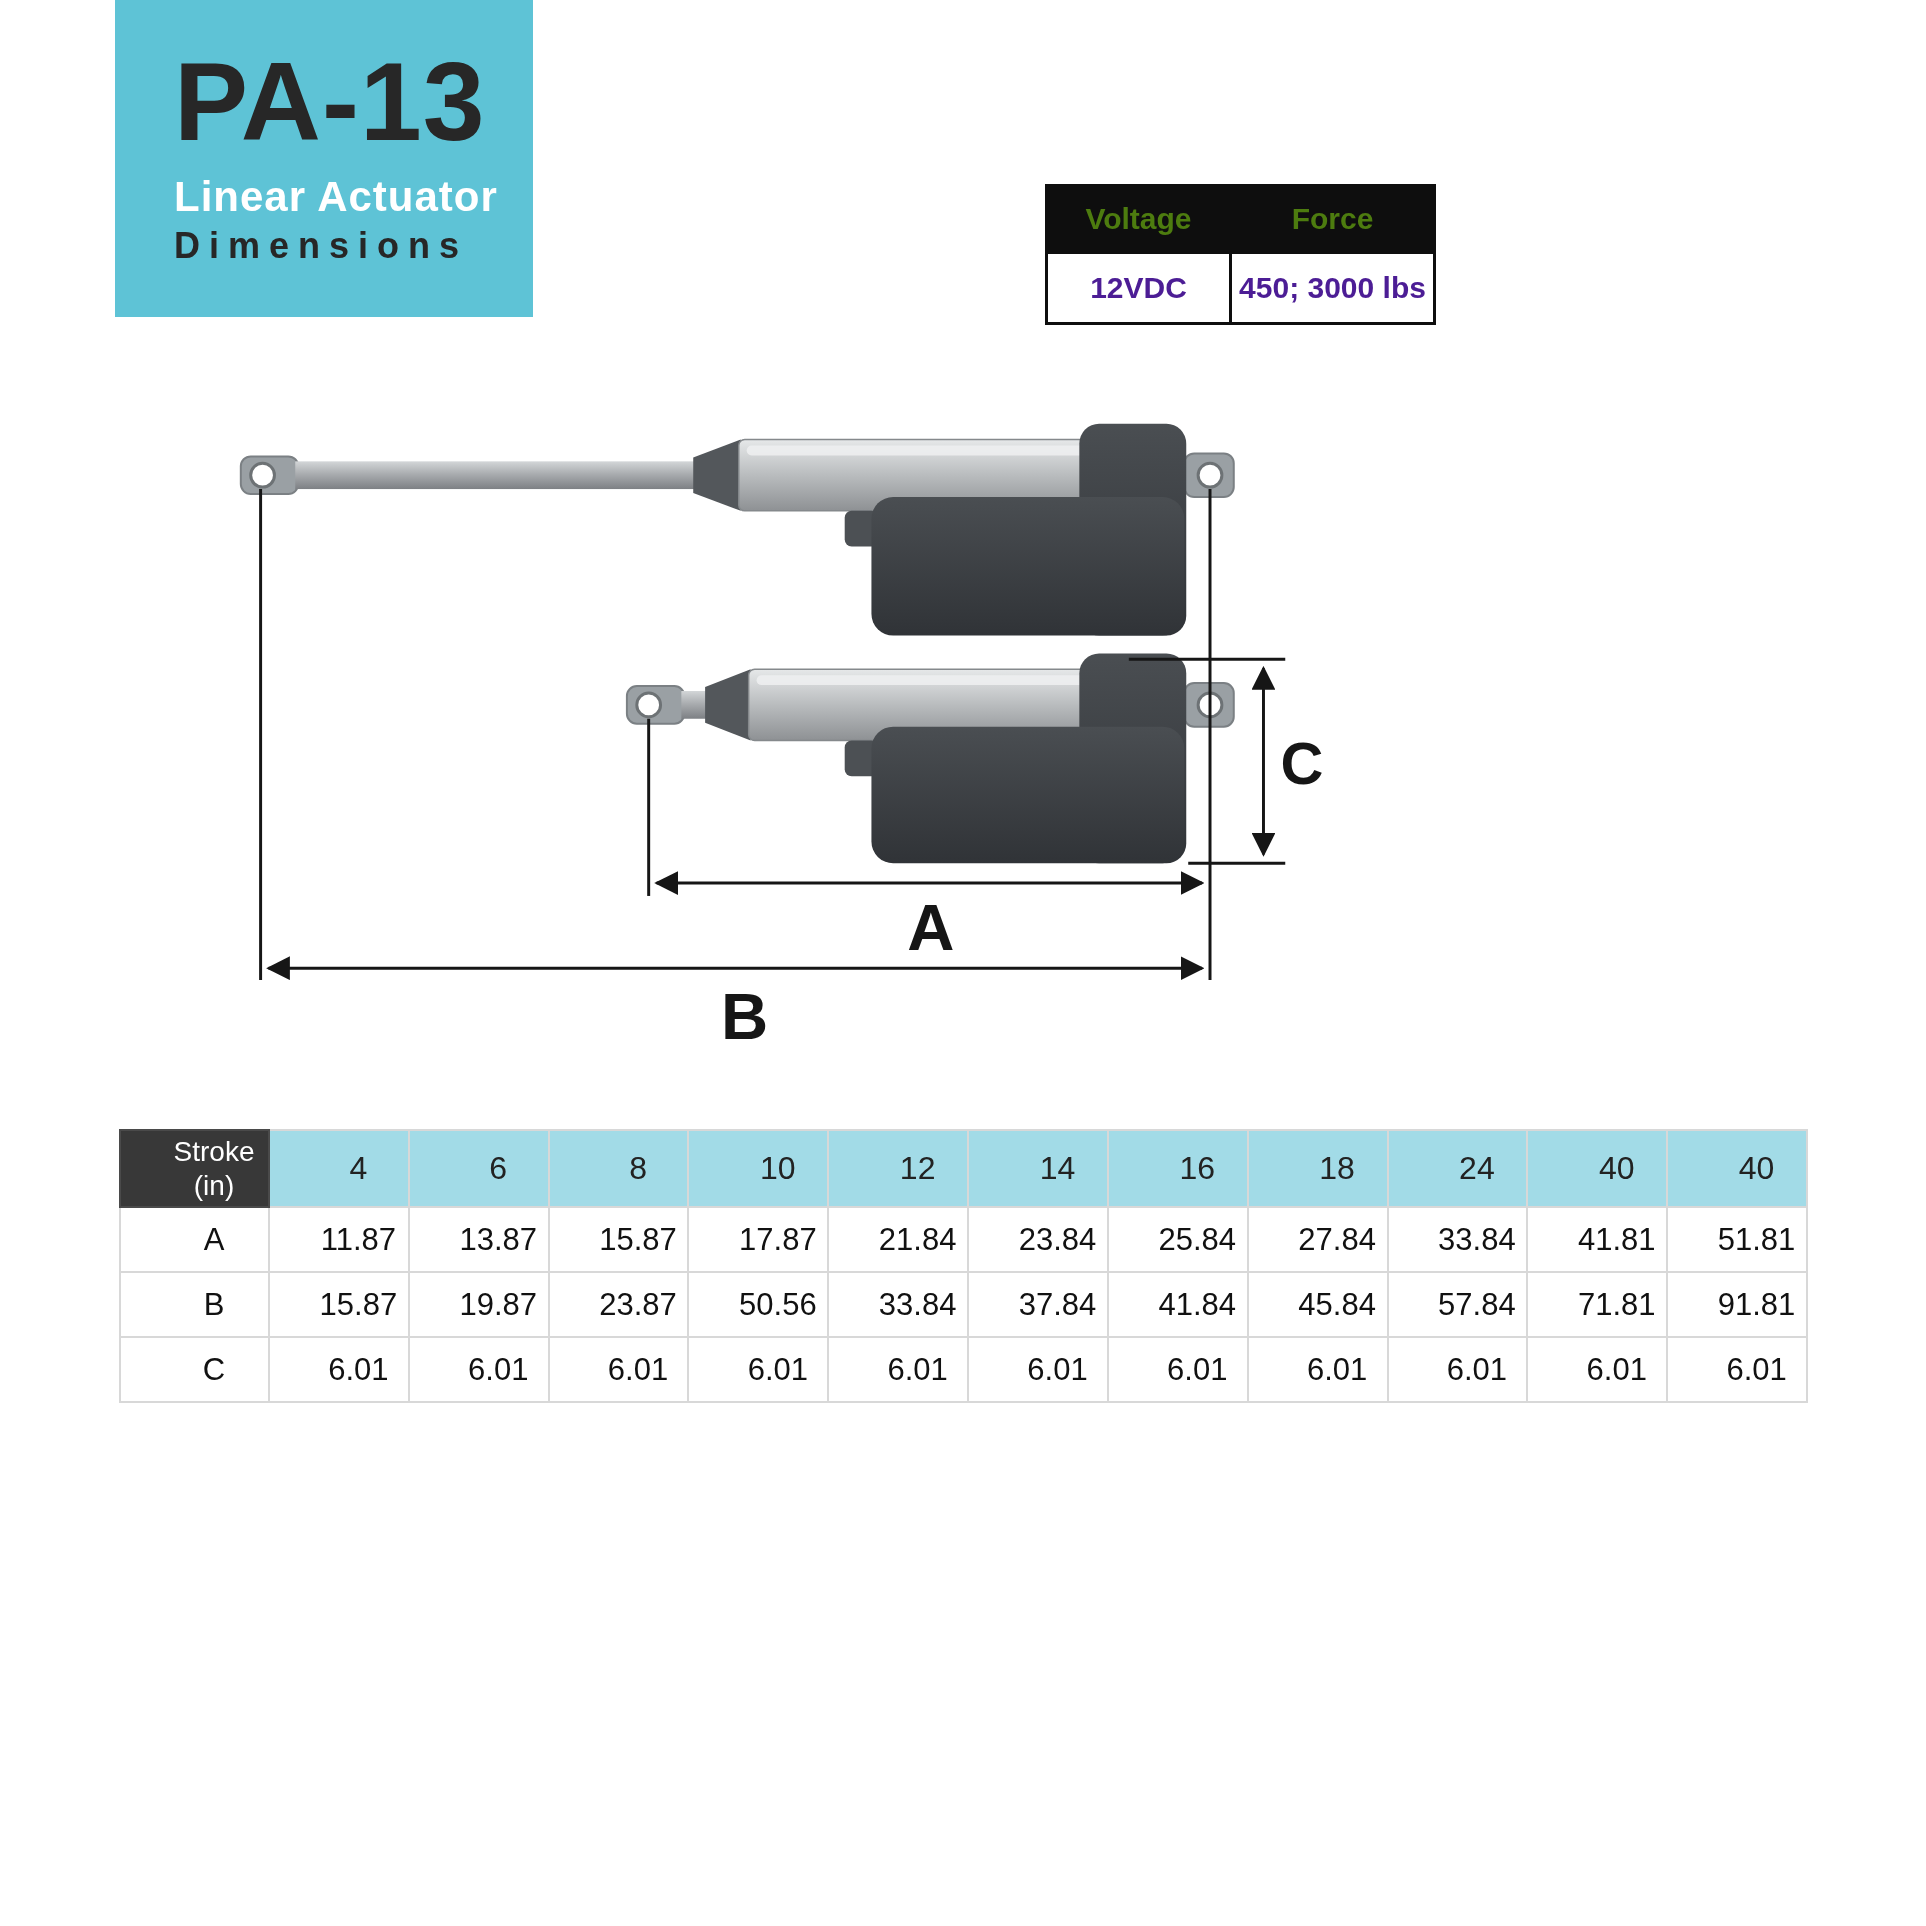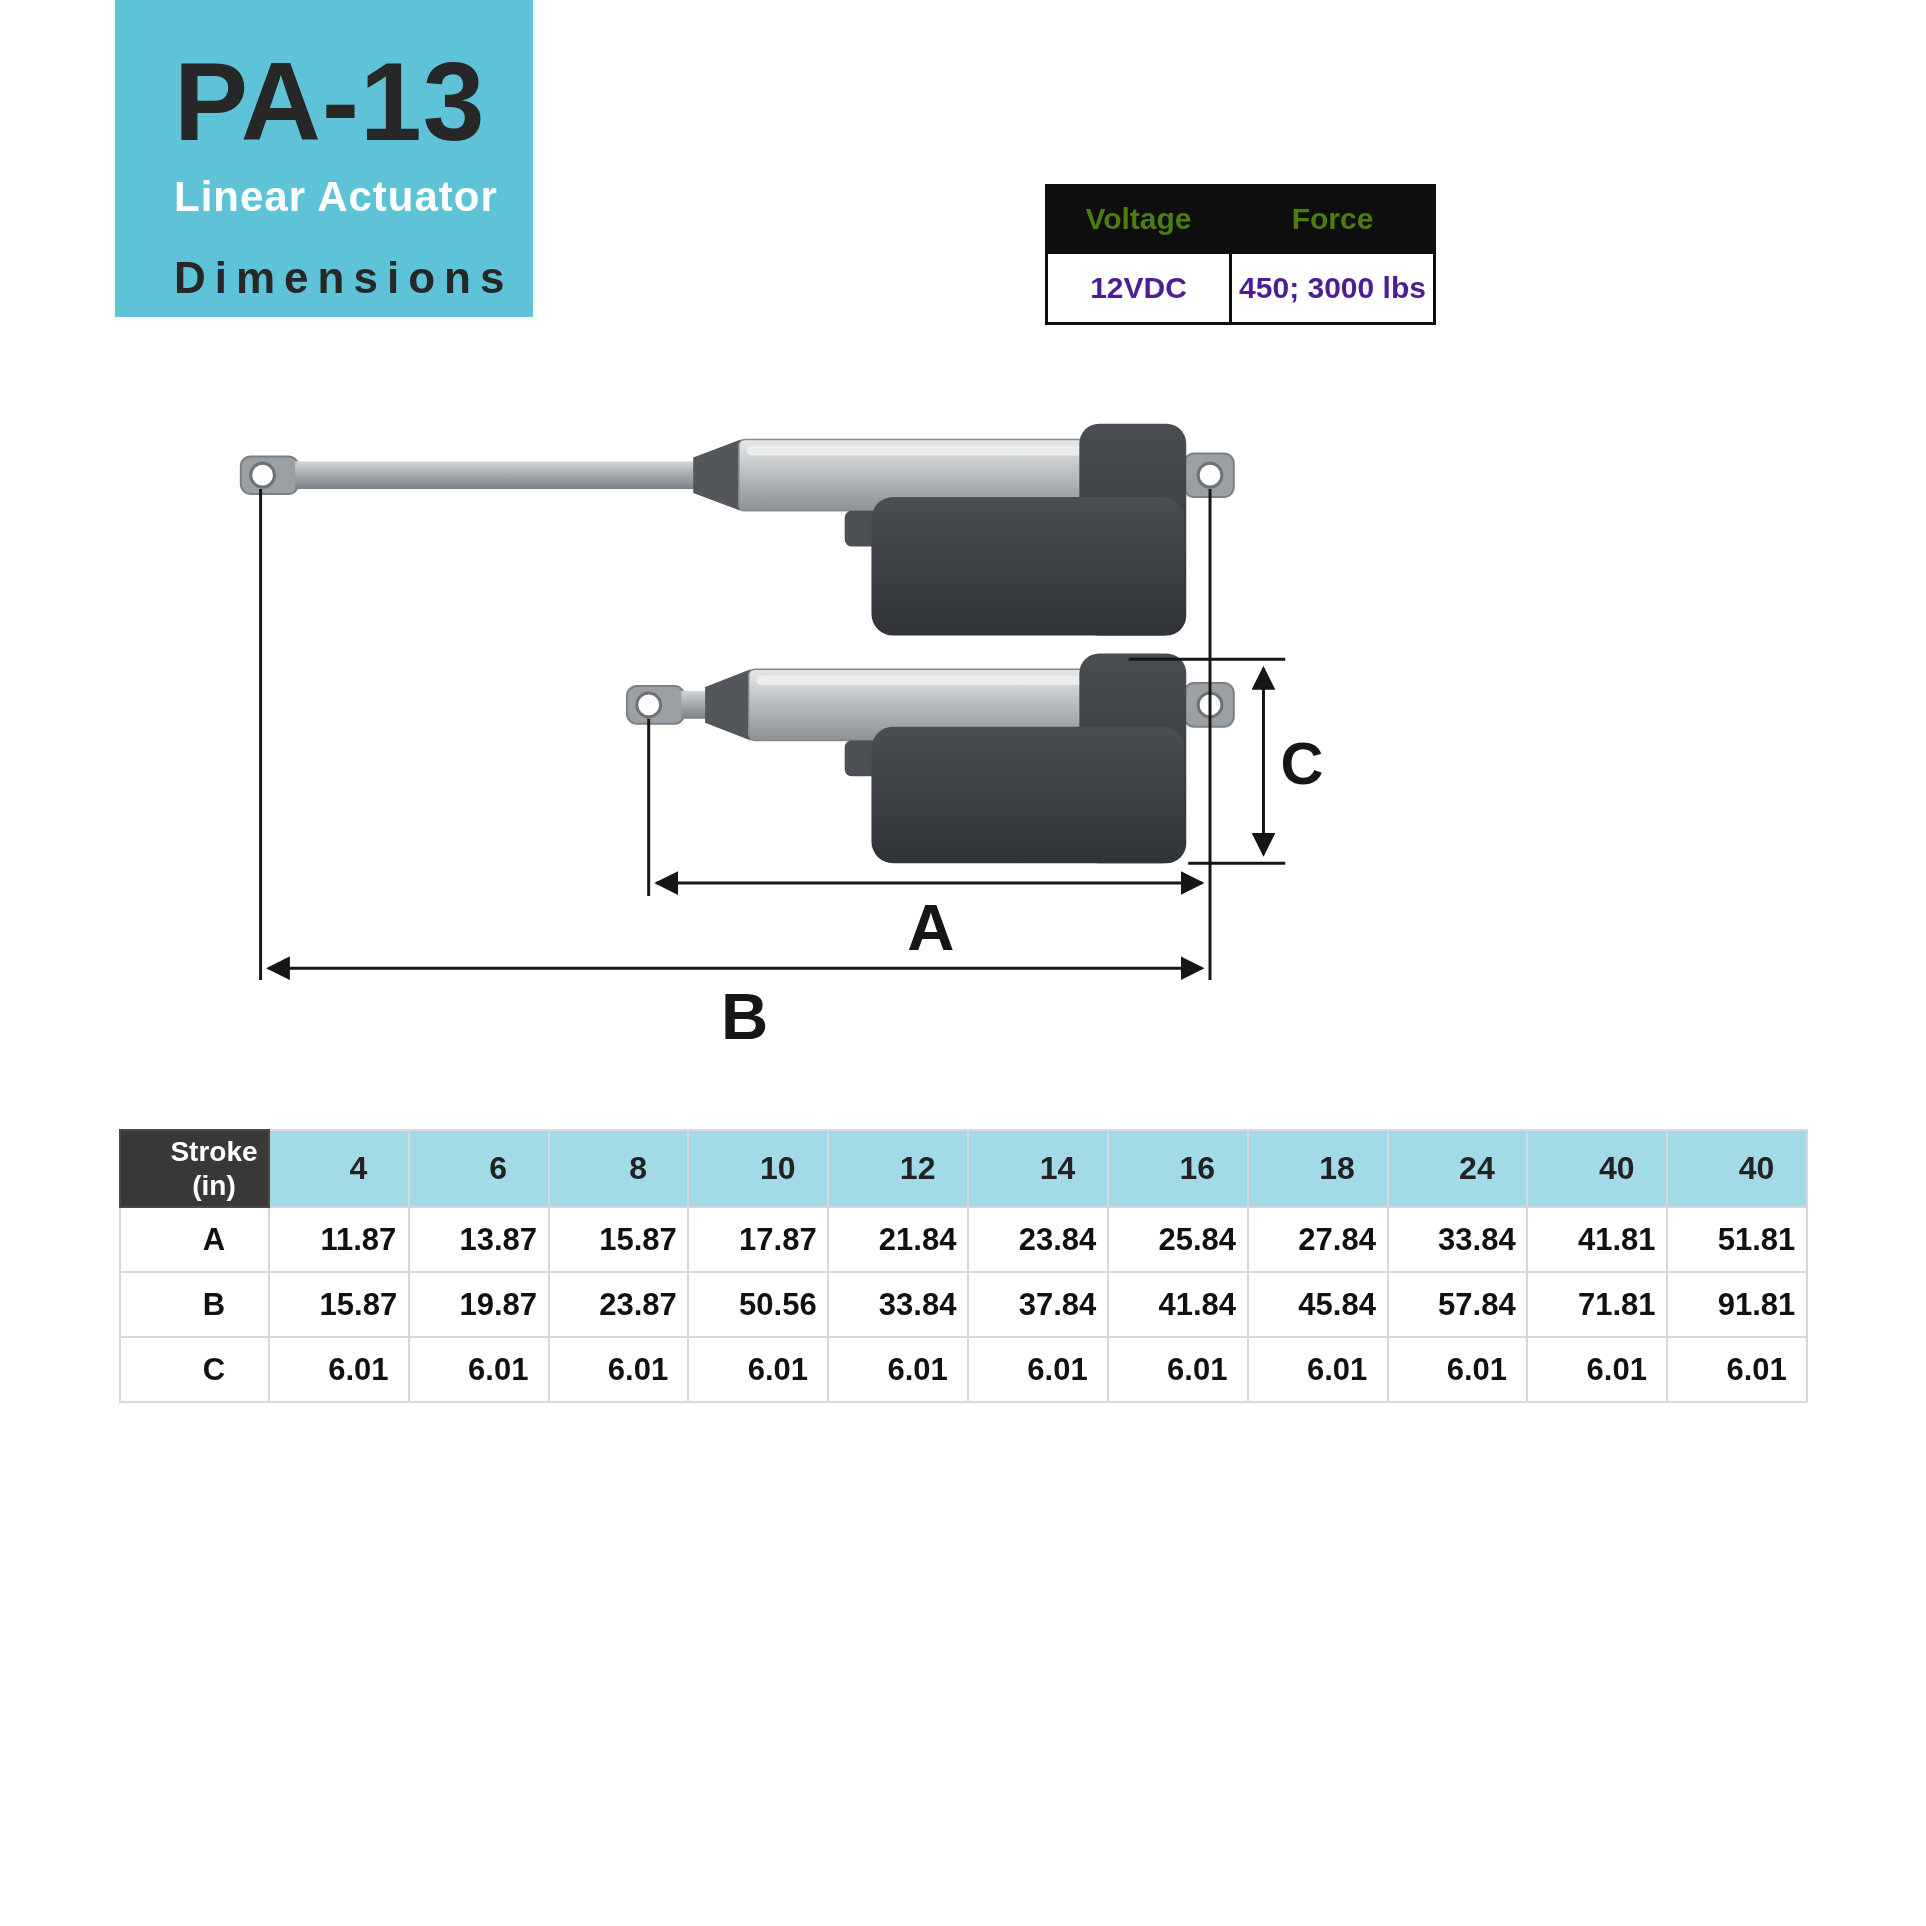--- a/index.html
+++ b/index.html
@@ -8,38 +8,38 @@
     --ink:#1a1a1a;
   }
   *{box-sizing:border-box;}
   body{margin:0;background:#ffffff;font-family:"Liberation Sans",sans-serif;}
   .page{position:relative;width:1927px;height:1733px;background:#ffffff;overflow:hidden;}
 
   
   .title-block{position:absolute;left:115px;top:0;width:418px;height:317px;background:var(--teal);padding:46px 0 0 59px;}
   .model{font-size:111px;font-weight:bold;color:#272727;line-height:1.02;letter-spacing:1px;}
   .sub1{font-size:42px;font-weight:bold;color:#ffffff;margin-top:14px;letter-spacing:1px;}
-  .sub2{font-size:44px;font-weight:bold;color:#272727;margin-top:32px;letter-spacing:9px;}
+  .sub2{font-size:36px;font-weight:bold;color:#272727;margin-top:4px;letter-spacing:9px;}
 
   
   .spec{position:absolute;left:1045px;top:184px;border-collapse:collapse;table-layout:fixed;}
   .spec th{background:#0e0e0e;color:#4d7c0f;font-size:30px;font-weight:bold;padding:15px 0;border:3px solid #0e0e0e;}
   .spec th:first-child{width:184px;}
   .spec th:last-child{width:204px;}
   .spec td{border:3px solid #0e0e0e;background:#ffffff;font-size:30px;font-weight:bold;text-align:center;padding:17px 0;color:#4c1d95;}
 
   
   .diagram{position:absolute;left:0;top:396px;width:1927px;height:693px;}
   .diagram text{font-family:"Liberation Sans",sans-serif;font-weight:bold;fill:#161616;}
   .dim-label-lg{font-size:66px;}
   .dim-label-md{font-size:60px;}
 
   
   .dims{position:absolute;left:119px;top:1129px;width:1689px;border-collapse:collapse;table-layout:fixed;text-align:center;}
-  .dims th,.dims td{border:2px solid #d8d8d8;font-weight:bold;vertical-align:middle;padding-left:40px;}
+  .dims th,.dims td{border:2px solid #d8d8d8;font-weight:normal;vertical-align:middle;padding-left:40px;}
   .dims thead th{background:var(--tealLight);color:#222222;font-size:32px;height:77px;}
   .dims thead th.corner{background:#383838;color:#ffffff;font-size:28px;line-height:1.2;width:149px;border-color:#4a4a4a;}
   .dims tbody th{background:#ffffff;color:#111111;font-size:31px;height:65px;}
   .dims tbody td{background:#ffffff;color:#111111;font-size:31px;height:65px;}
 </style>
 </head>
 <body>
 
 <div class="page">
 

